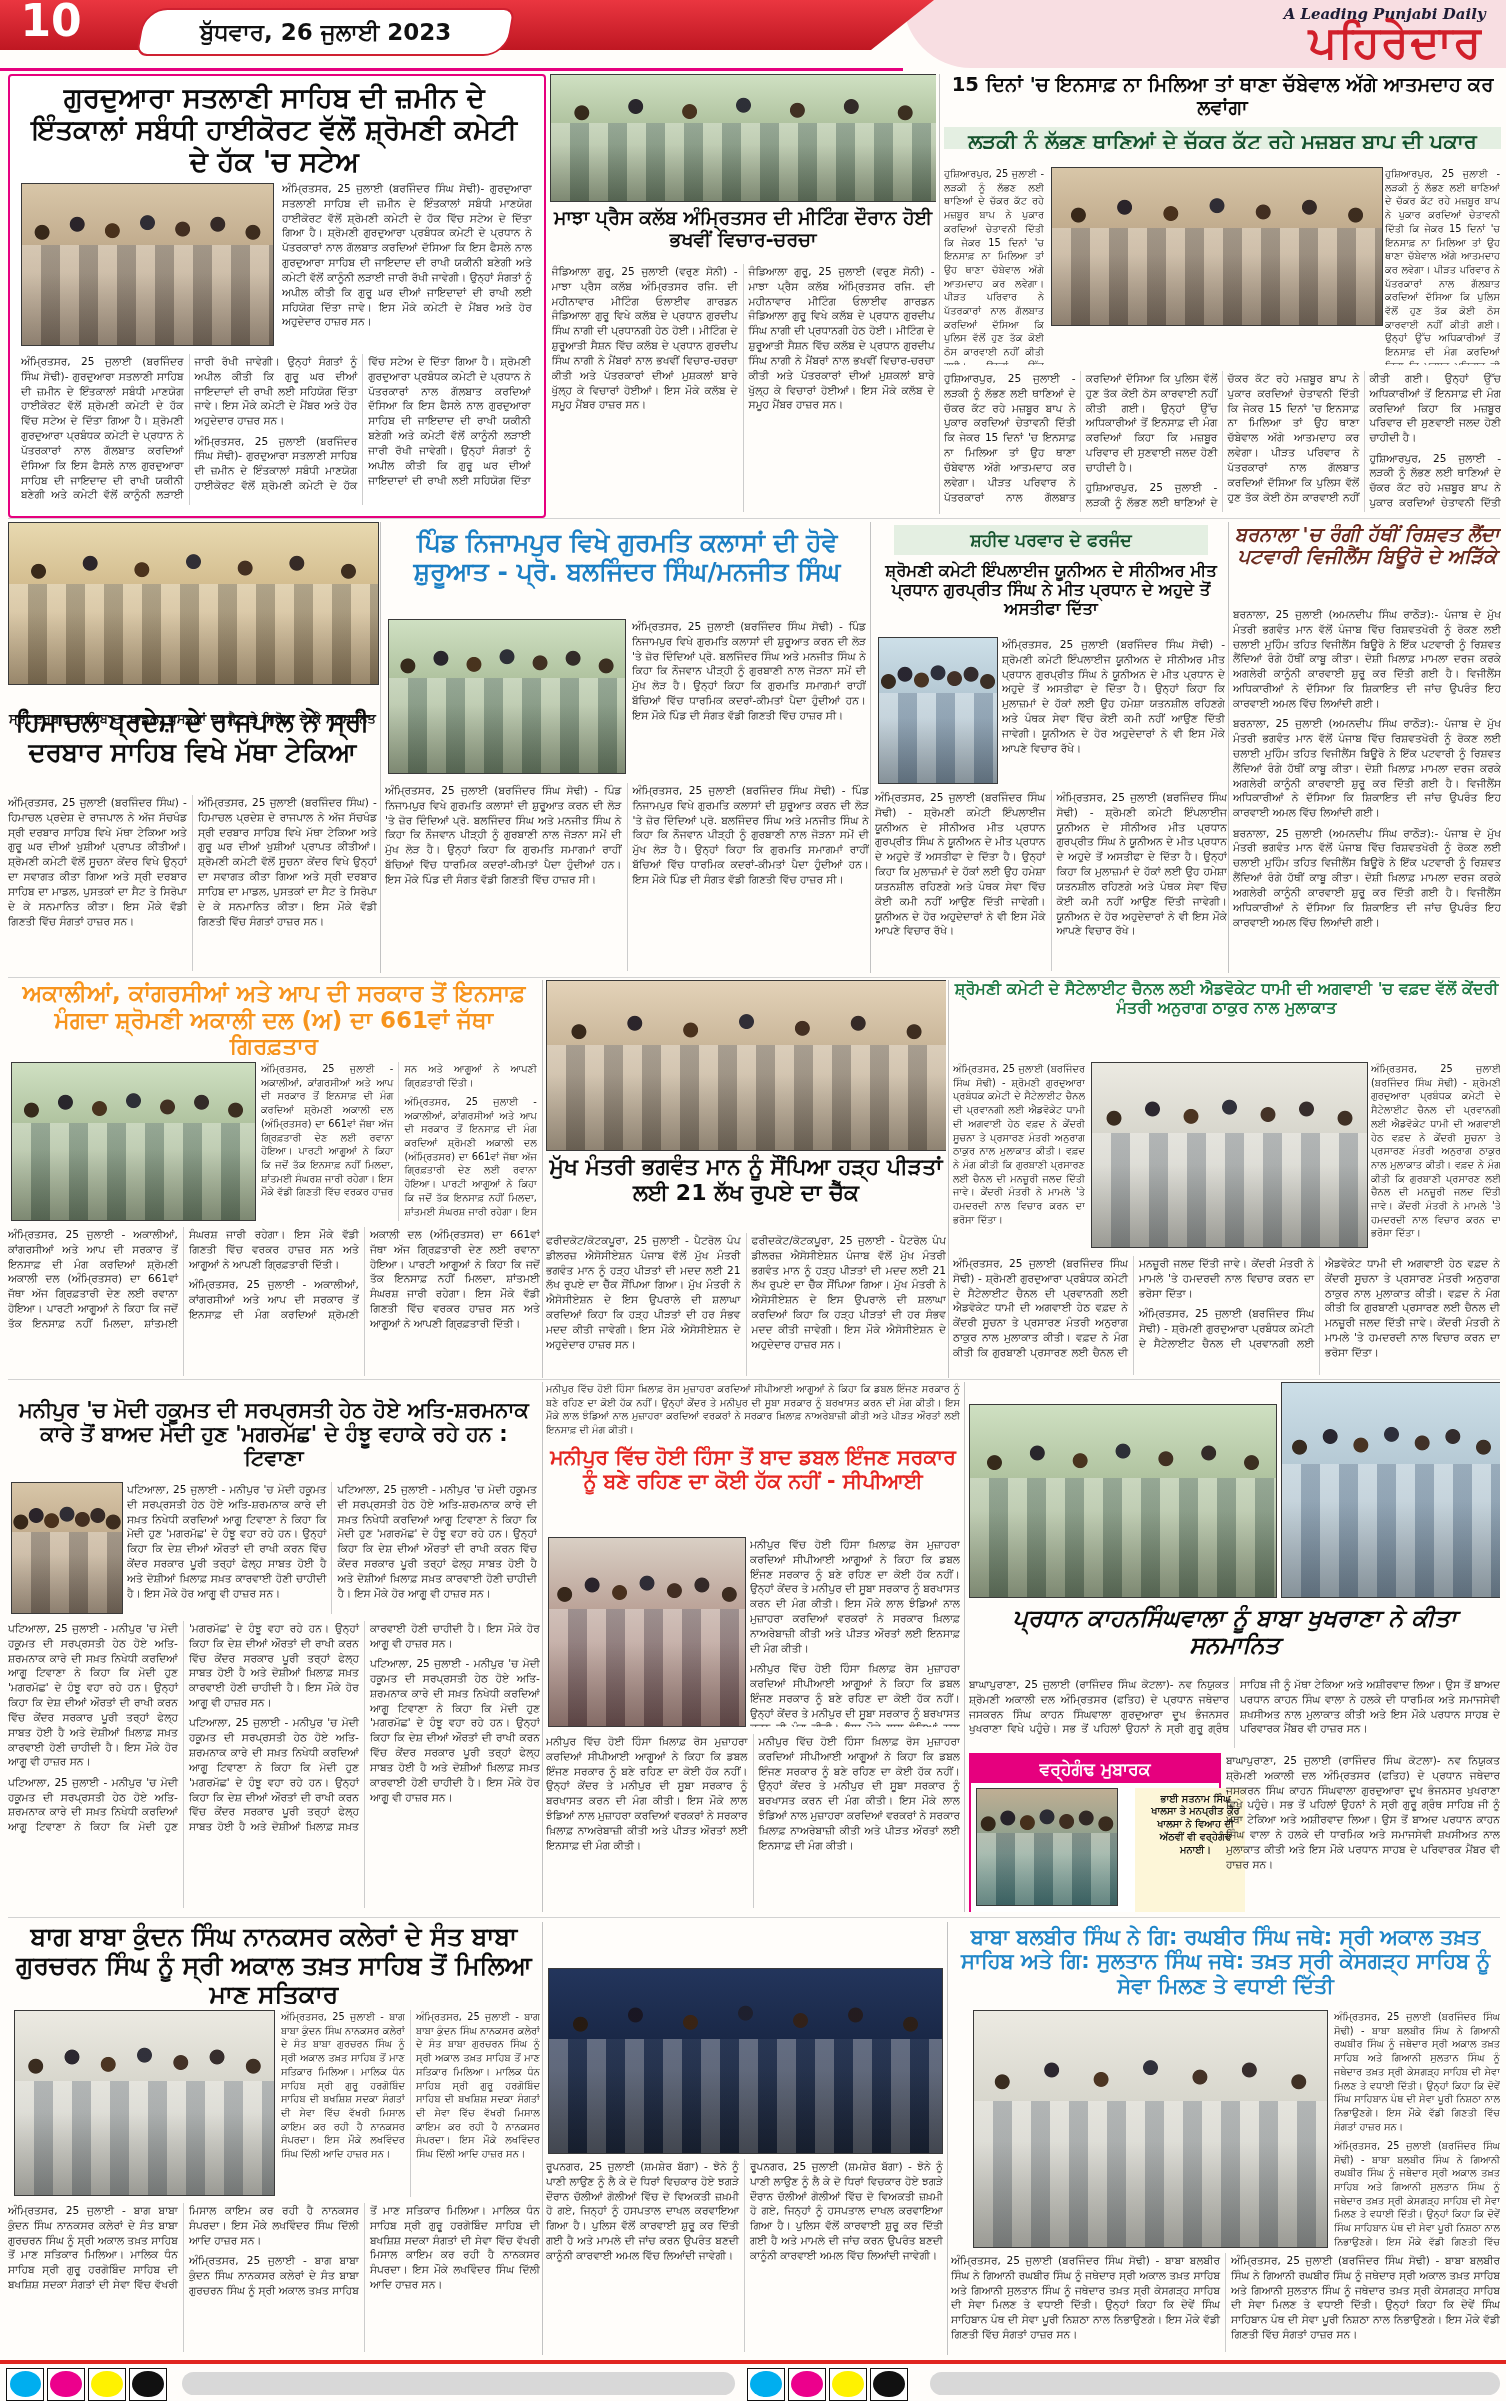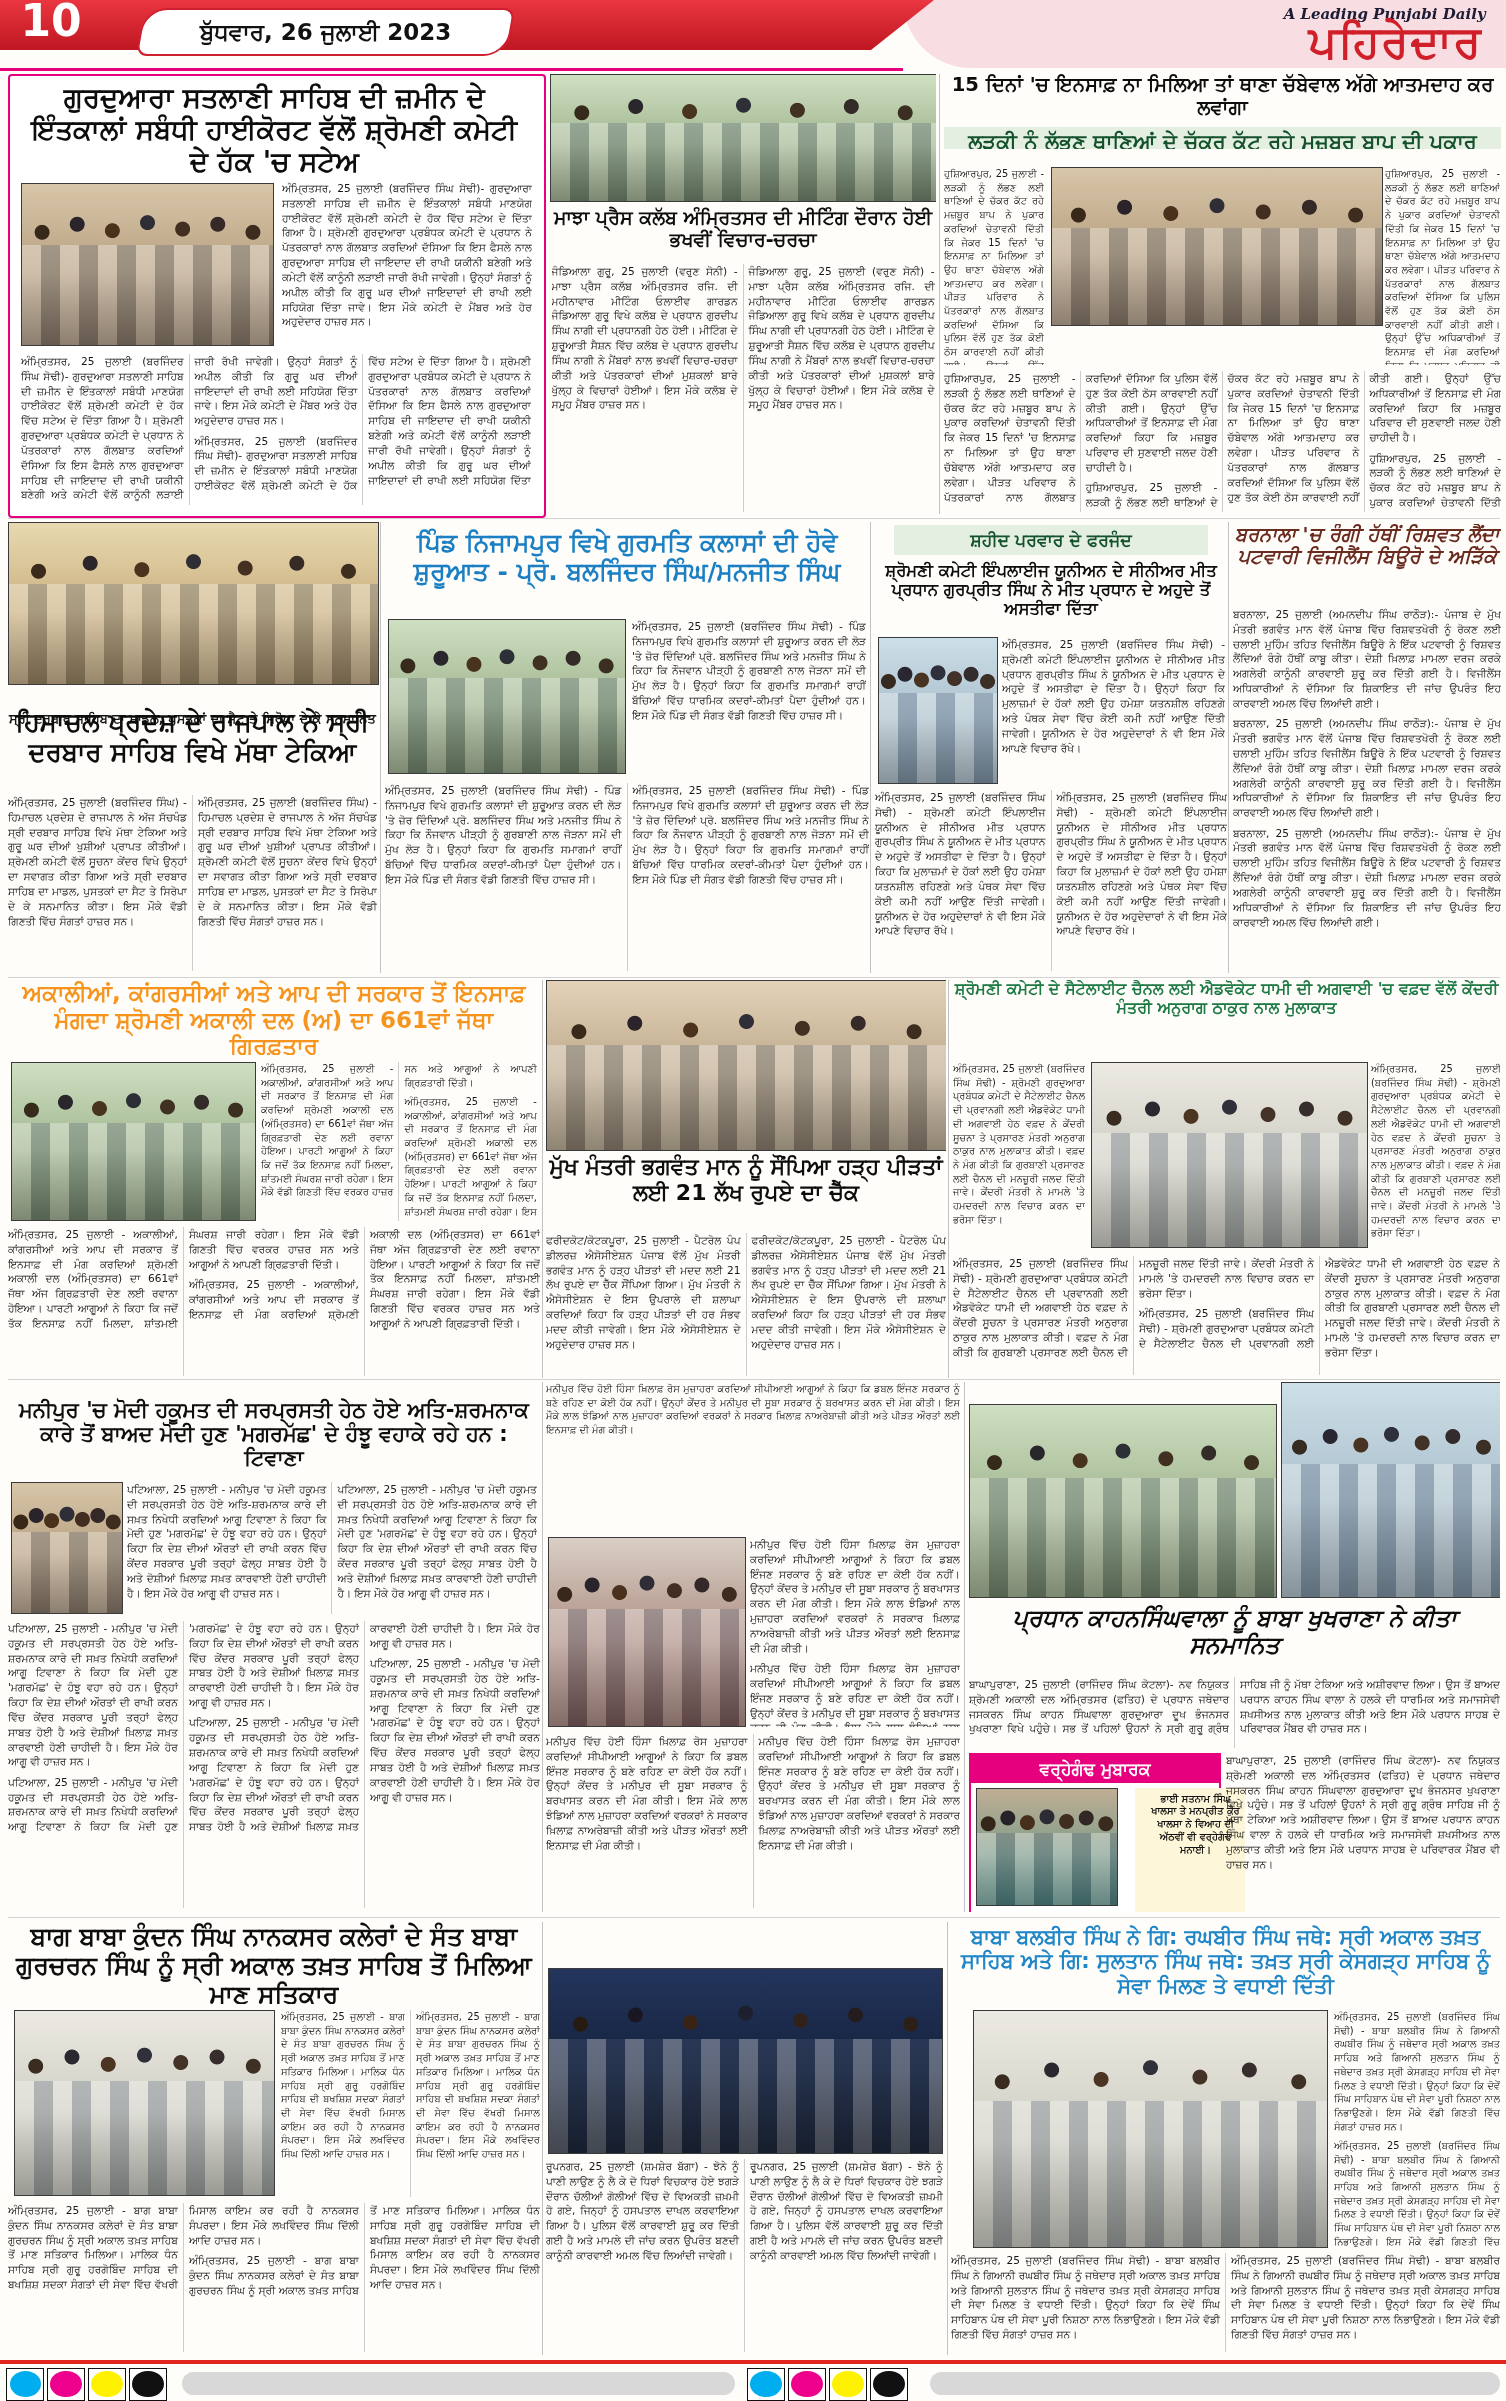--- a/index.html
+++ b/index.html
@@ -268,20 +268,21 @@
       <p class="bt">ਪਟਿਆਲਾ, 25 ਜੁਲਾਈ - ਮਨੀਪੁਰ 'ਚ ਮੋਦੀ ਹਕੂਮਤ ਦੀ ਸਰਪ੍ਰਸਤੀ ਹੇਠ ਹੋਏ ਅਤਿ-ਸ਼ਰਮਨਾਕ ਕਾਰੇ ਦੀ ਸਖ਼ਤ ਨਿਖੇਧੀ ਕਰਦਿਆਂ ਆਗੂ ਟਿਵਾਣਾ ਨੇ ਕਿਹਾ ਕਿ ਮੋਦੀ ਹੁਣ 'ਮਗਰਮੱਛ' ਦੇ ਹੰਝੂ ਵਹਾ ਰਹੇ ਹਨ। ਉਨ੍ਹਾਂ ਕਿਹਾ ਕਿ ਦੇਸ਼ ਦੀਆਂ ਔਰਤਾਂ ਦੀ ਰਾਖੀ ਕਰਨ ਵਿੱਚ ਕੇਂਦਰ ਸਰਕਾਰ ਪੂਰੀ ਤਰ੍ਹਾਂ ਫੇਲ੍ਹ ਸਾਬਤ ਹੋਈ ਹੈ ਅਤੇ ਦੋਸ਼ੀਆਂ ਖ਼ਿਲਾਫ਼ ਸਖ਼ਤ ਕਾਰਵਾਈ ਹੋਣੀ ਚਾਹੀਦੀ ਹੈ। ਇਸ ਮੌਕੇ ਹੋਰ ਆਗੂ ਵੀ ਹਾਜ਼ਰ ਸਨ।</p>
     </div>
   </div>
 
   <div class="vline" style="left:542px;top:1382px;height:530px;"></div>
 
   <div class="art" style="left:546px;top:1382px;width:414px;height:530px;">
     <div class="abs body-box sm" style="left:0;top:0;width:414px;height:60px;">
       <p class="bt">ਮਨੀਪੁਰ ਵਿੱਚ ਹੋਈ ਹਿੰਸਾ ਖ਼ਿਲਾਫ਼ ਰੋਸ ਮੁਜ਼ਾਹਰਾ ਕਰਦਿਆਂ ਸੀਪੀਆਈ ਆਗੂਆਂ ਨੇ ਕਿਹਾ ਕਿ ਡਬਲ ਇੰਜਣ ਸਰਕਾਰ ਨੂੰ ਬਣੇ ਰਹਿਣ ਦਾ ਕੋਈ ਹੱਕ ਨਹੀਂ। ਉਨ੍ਹਾਂ ਕੇਂਦਰ ਤੇ ਮਨੀਪੁਰ ਦੀ ਸੂਬਾ ਸਰਕਾਰ ਨੂੰ ਬਰਖਾਸਤ ਕਰਨ ਦੀ ਮੰਗ ਕੀਤੀ। ਇਸ ਮੌਕੇ ਲਾਲ ਝੰਡਿਆਂ ਨਾਲ ਮੁਜ਼ਾਹਰਾ ਕਰਦਿਆਂ ਵਰਕਰਾਂ ਨੇ ਸਰਕਾਰ ਖ਼ਿਲਾਫ਼ ਨਾਅਰੇਬਾਜ਼ੀ ਕੀਤੀ ਅਤੇ ਪੀੜਤ ਔਰਤਾਂ ਲਈ ਇਨਸਾਫ਼ ਦੀ ਮੰਗ ਕੀਤੀ।</p>
     </div>
+    <div class="abs hl" style="left:0;top:64px;width:414px;height:83px;font-size:20.4px;color:#e52520;">ਮਨੀਪੁਰ ਵਿੱਚ ਹੋਈ ਹਿੰਸਾ ਤੋਂ ਬਾਦ ਡਬਲ ਇੰਜਣ ਸਰਕਾਰ ਨੂੰ ਬਣੇ ਰਹਿਣ ਦਾ ਕੋਈ ਹੱਕ ਨਹੀਂ - ਸੀਪੀਆਈ</div>
     <div class="ph ph-red" style="left:1.6px;top:155px;width:196px;height:188px;">
       <div class="ph-torsos"></div>
       <div class="ph-heads"></div>
     </div>
     <div class="abs body-box" style="left:204px;top:155px;width:210px;height:190px;">
       <p class="bt">ਮਨੀਪੁਰ ਵਿੱਚ ਹੋਈ ਹਿੰਸਾ ਖ਼ਿਲਾਫ਼ ਰੋਸ ਮੁਜ਼ਾਹਰਾ ਕਰਦਿਆਂ ਸੀਪੀਆਈ ਆਗੂਆਂ ਨੇ ਕਿਹਾ ਕਿ ਡਬਲ ਇੰਜਣ ਸਰਕਾਰ ਨੂੰ ਬਣੇ ਰਹਿਣ ਦਾ ਕੋਈ ਹੱਕ ਨਹੀਂ। ਉਨ੍ਹਾਂ ਕੇਂਦਰ ਤੇ ਮਨੀਪੁਰ ਦੀ ਸੂਬਾ ਸਰਕਾਰ ਨੂੰ ਬਰਖਾਸਤ ਕਰਨ ਦੀ ਮੰਗ ਕੀਤੀ। ਇਸ ਮੌਕੇ ਲਾਲ ਝੰਡਿਆਂ ਨਾਲ ਮੁਜ਼ਾਹਰਾ ਕਰਦਿਆਂ ਵਰਕਰਾਂ ਨੇ ਸਰਕਾਰ ਖ਼ਿਲਾਫ਼ ਨਾਅਰੇਬਾਜ਼ੀ ਕੀਤੀ ਅਤੇ ਪੀੜਤ ਔਰਤਾਂ ਲਈ ਇਨਸਾਫ਼ ਦੀ ਮੰਗ ਕੀਤੀ।</p>
       <p class="bt">ਮਨੀਪੁਰ ਵਿੱਚ ਹੋਈ ਹਿੰਸਾ ਖ਼ਿਲਾਫ਼ ਰੋਸ ਮੁਜ਼ਾਹਰਾ ਕਰਦਿਆਂ ਸੀਪੀਆਈ ਆਗੂਆਂ ਨੇ ਕਿਹਾ ਕਿ ਡਬਲ ਇੰਜਣ ਸਰਕਾਰ ਨੂੰ ਬਣੇ ਰਹਿਣ ਦਾ ਕੋਈ ਹੱਕ ਨਹੀਂ। ਉਨ੍ਹਾਂ ਕੇਂਦਰ ਤੇ ਮਨੀਪੁਰ ਦੀ ਸੂਬਾ ਸਰਕਾਰ ਨੂੰ ਬਰਖਾਸਤ ਕਰਨ ਦੀ ਮੰਗ ਕੀਤੀ। ਇਸ ਮੌਕੇ ਲਾਲ ਝੰਡਿਆਂ ਨਾਲ ਮੁਜ਼ਾਹਰਾ ਕਰਦਿਆਂ ਵਰਕਰਾਂ ਨੇ ਸਰਕਾਰ ਖ਼ਿਲਾਫ਼ ਨਾਅਰੇਬਾਜ਼ੀ ਕੀਤੀ ਅਤੇ ਪੀੜਤ ਔਰਤਾਂ ਲਈ ਇਨਸਾਫ਼ ਦੀ ਮੰਗ ਕੀਤੀ।</p>
     </div>
     <div class="abs body-box cols2" style="left:0;top:352px;width:414px;height:174px;">
       <p class="bt">ਮਨੀਪੁਰ ਵਿੱਚ ਹੋਈ ਹਿੰਸਾ ਖ਼ਿਲਾਫ਼ ਰੋਸ ਮੁਜ਼ਾਹਰਾ ਕਰਦਿਆਂ ਸੀਪੀਆਈ ਆਗੂਆਂ ਨੇ ਕਿਹਾ ਕਿ ਡਬਲ ਇੰਜਣ ਸਰਕਾਰ ਨੂੰ ਬਣੇ ਰਹਿਣ ਦਾ ਕੋਈ ਹੱਕ ਨਹੀਂ। ਉਨ੍ਹਾਂ ਕੇਂਦਰ ਤੇ ਮਨੀਪੁਰ ਦੀ ਸੂਬਾ ਸਰਕਾਰ ਨੂੰ ਬਰਖਾਸਤ ਕਰਨ ਦੀ ਮੰਗ ਕੀਤੀ। ਇਸ ਮੌਕੇ ਲਾਲ ਝੰਡਿਆਂ ਨਾਲ ਮੁਜ਼ਾਹਰਾ ਕਰਦਿਆਂ ਵਰਕਰਾਂ ਨੇ ਸਰਕਾਰ ਖ਼ਿਲਾਫ਼ ਨਾਅਰੇਬਾਜ਼ੀ ਕੀਤੀ ਅਤੇ ਪੀੜਤ ਔਰਤਾਂ ਲਈ ਇਨਸਾਫ਼ ਦੀ ਮੰਗ ਕੀਤੀ।</p>

